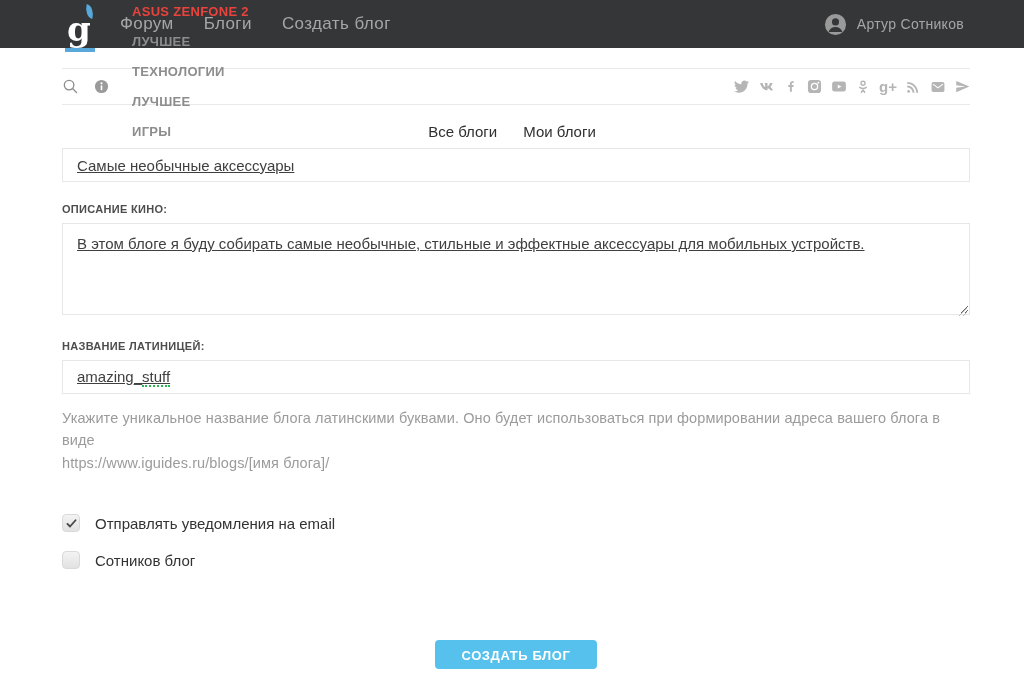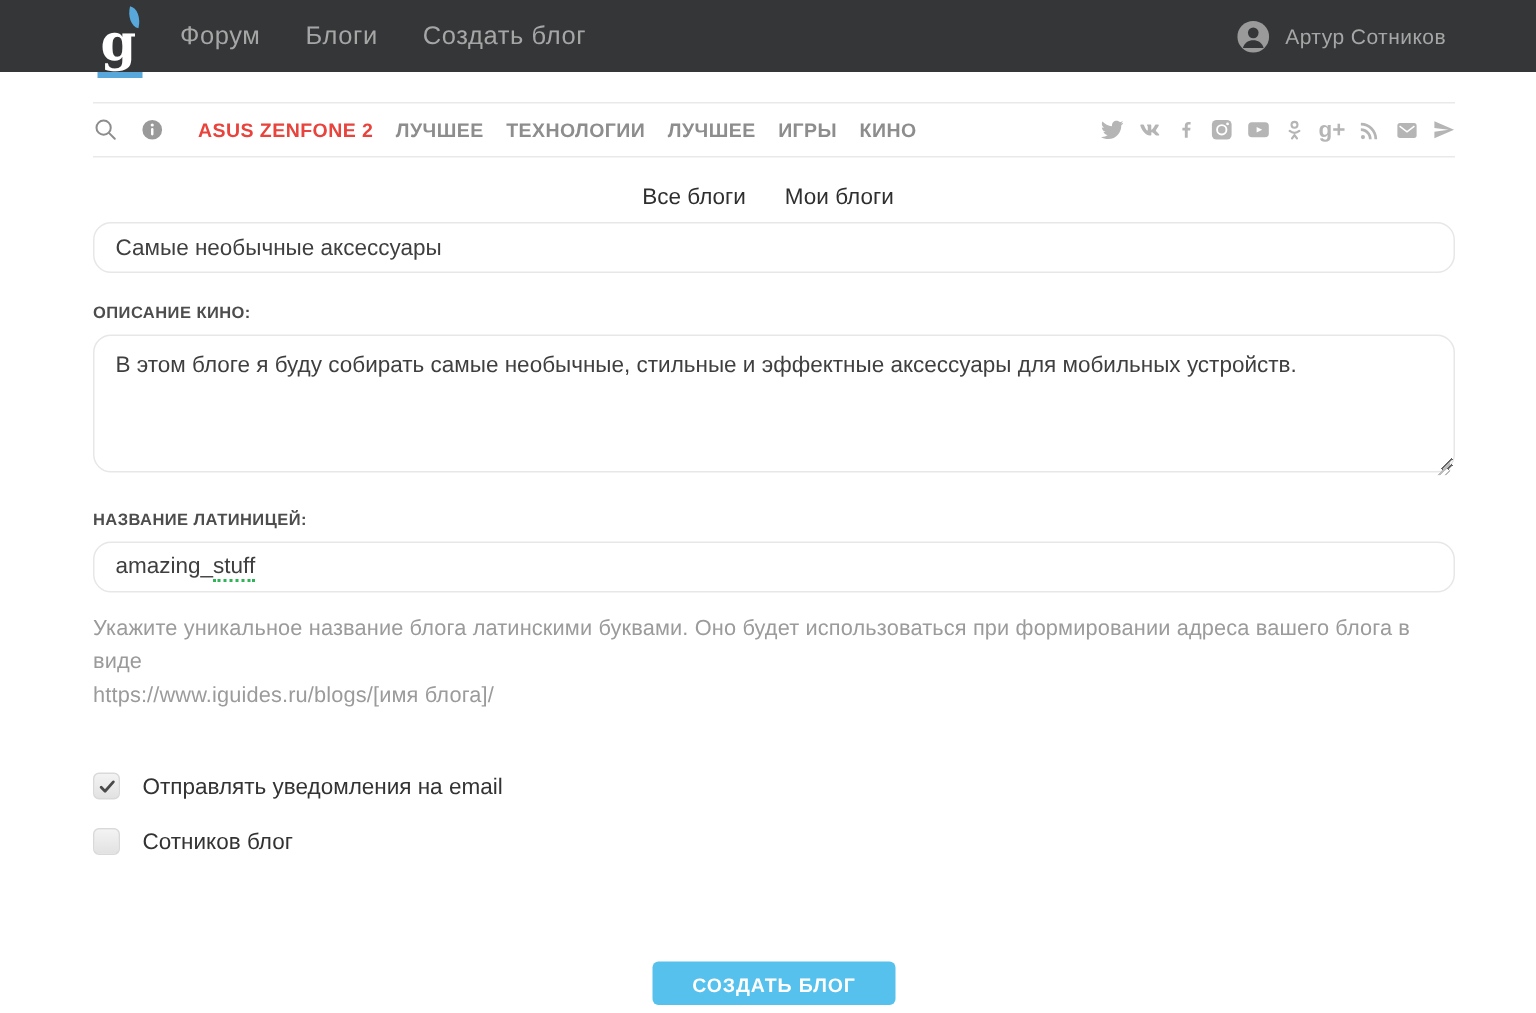--- a/index.html
+++ b/index.html
@@ -16,39 +16,39 @@
   .logo-bar { position:absolute; left:3px; bottom:-2px; width:30px; height:4px; background:#58a8db; }
   .top-nav { display:flex; gap:30px; margin-left:22px; }
   .top-nav a { color:#a6a6a6; font-size:17px; text-decoration:none; letter-spacing:.4px; cursor:pointer; }
   .user { margin-left:auto; display:flex; align-items:center; gap:10px; cursor:pointer; }
   .user-name { color:#a6a6a6; font-size:14px; letter-spacing:.3px; }
 
   
   .subnav { margin:20px 54px 0 62px; border-top:1px solid #e9e9e9; border-bottom:1px solid #e9e9e9;
     height:37px; display:flex; align-items:center; gap:15px; }
   .subnav .icon-btn { display:flex; align-items:center; cursor:pointer; }
-  .subnav-menu { display:flex; gap:15px; margin-left:8px; }
+  .subnav-menu { display:flex; gap:15px; margin-left:8px;flex-direction:column; }
   .subnav-menu a { font-size:13px; font-weight:bold; color:#8d8d8d; text-decoration:none;
     letter-spacing:.3px; cursor:pointer; white-space:nowrap; }
   .subnav-menu a.hot { color:#e8433c; }
   .social { margin-left:auto; display:flex; gap:9px; align-items:center; }
   .social span { display:flex; cursor:pointer; }
 
   
   .tabs { display:flex; justify-content:center; gap:26px; margin-top:18px;align-items:center; }
   .tabs a { font-size:15px; color:#2f2f2f; text-decoration:none; cursor:pointer; }
 
   
   .form { margin:0 54px 0 62px; }
   .f-label { display:block; margin-top:21px; font-size:11px; font-weight:bold;
     color:#4d4d4d; letter-spacing:.3px; }
   .f-input, .f-area, .f-fake {
-    width:100%; border:1px solid #e7e7e7; border-radius:12px; background:#fff;
+    width:100%; border:1px solid #e7e7e7; border-radius:0; background:#fff;
     font-family:"Liberation Sans", sans-serif; font-size:15px; color:#3f3f3f;
-    margin-top:8px; }
+    margin-top:8px;text-decoration:underline; }
   .f-input { height:34px; padding:0 14px; }
   .f-area { height:92px; padding:9px 14px; resize:vertical; line-height:1.4; position:relative; }
   .area-wrap { position:relative; }
   .resize-grip { position:absolute; right:3px; bottom:3px; width:10px; height:10px; pointer-events:none;
     background:repeating-linear-gradient(135deg, transparent 0 2px, #bbb 2px 3px); 
     clip-path:polygon(100% 0, 100% 100%, 0 100%); }
   .f-fake { height:34px; line-height:32px; padding:0 14px; cursor:text; }
   .spellmark { border-bottom:2px dotted #2fb457; }
   .hint { margin-top:13px; font-size:14.5px; color:#9b9b9b; line-height:1.55; letter-spacing:.1px; }
 

